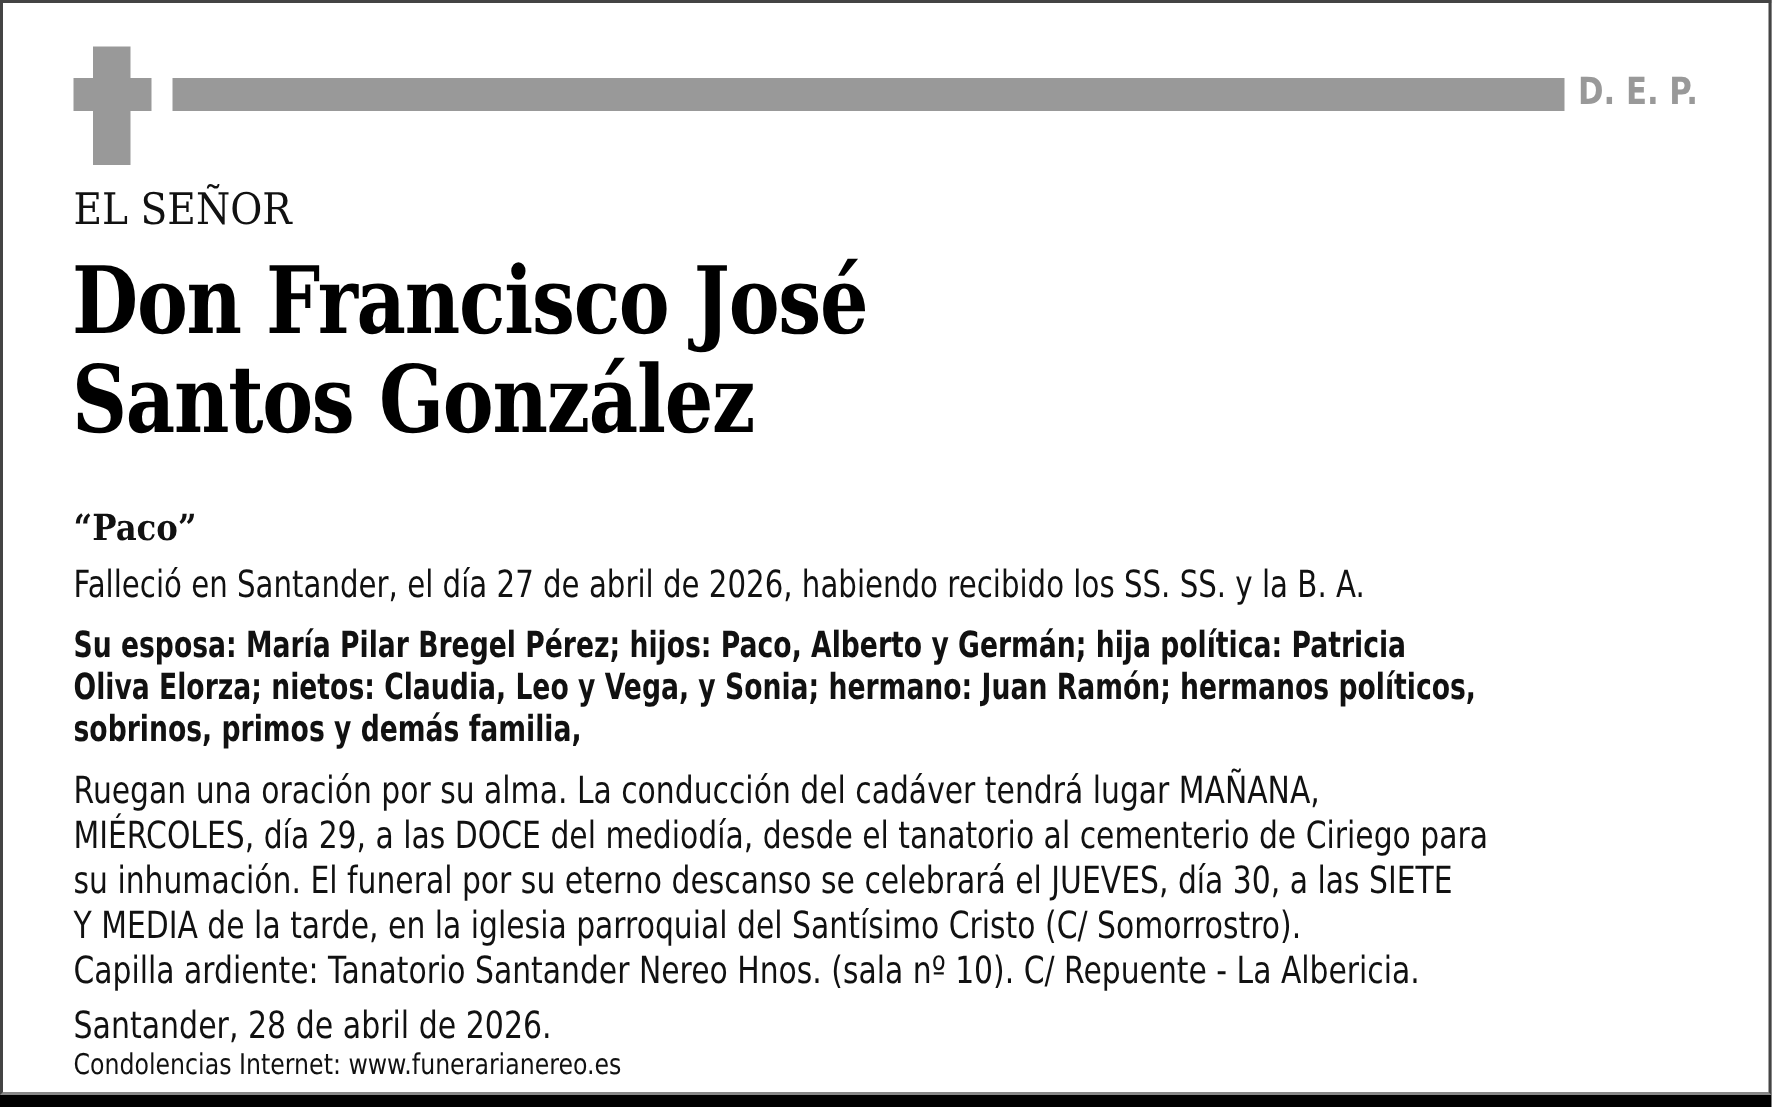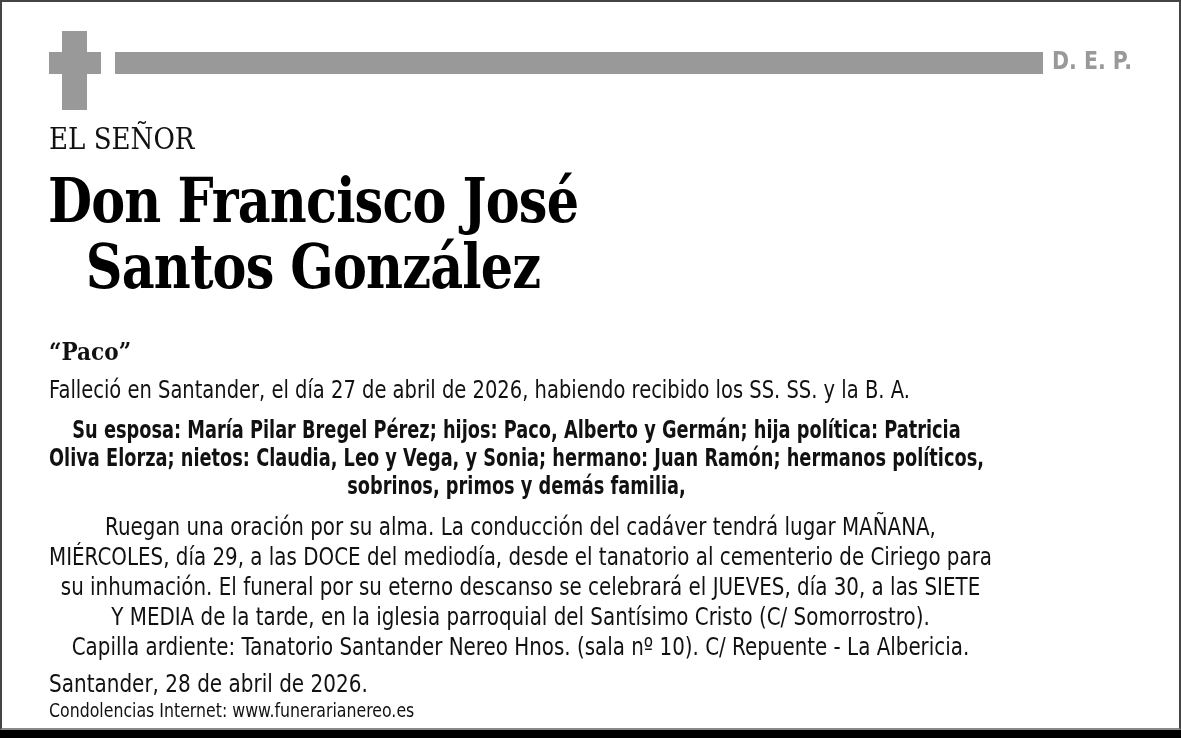--- a/index.html
+++ b/index.html
@@ -1,19 +1,19 @@
 <!DOCTYPE html>
 <html><head>
 <meta charset="utf-8">
 <style>
   html, body { margin: 0; padding: 0; }
   body { width: 1181px; height: 738px; background: #000; position: relative; overflow: hidden; }
   .card {
     position: absolute; left: 0; top: 0; width: 1177px; height: 726px;
-    background: #fff; border: 2px solid #444; border-bottom-color: #888; box-sizing: content-box; text-align: center;
+    background: #fff; border: 2px solid #444; border-bottom-color: #888; box-sizing: content-box;
   }
   .cross-v { position: absolute; left: 60px; top: 29px; width: 25px; height: 79px; background: #999; }
   .cross-h { position: absolute; left: 47px; top: 50px; width: 52px; height: 22px; background: #999; }
   .bar { position: absolute; left: 113px; top: 50px; width: 928px; height: 22px; background: #999; }
   .dep {
     position: absolute; left: 1050px; top: 44px; font-family: "DejaVu Sans", sans-serif;
     font-weight: bold; font-size: 25px; color: #999; letter-spacing: 0px; transform: scaleX(0.82); transform-origin: left;
   }
   .senor {
     position: absolute; left: 47px; top: 120px; font-family: "DejaVu Serif", serif;

